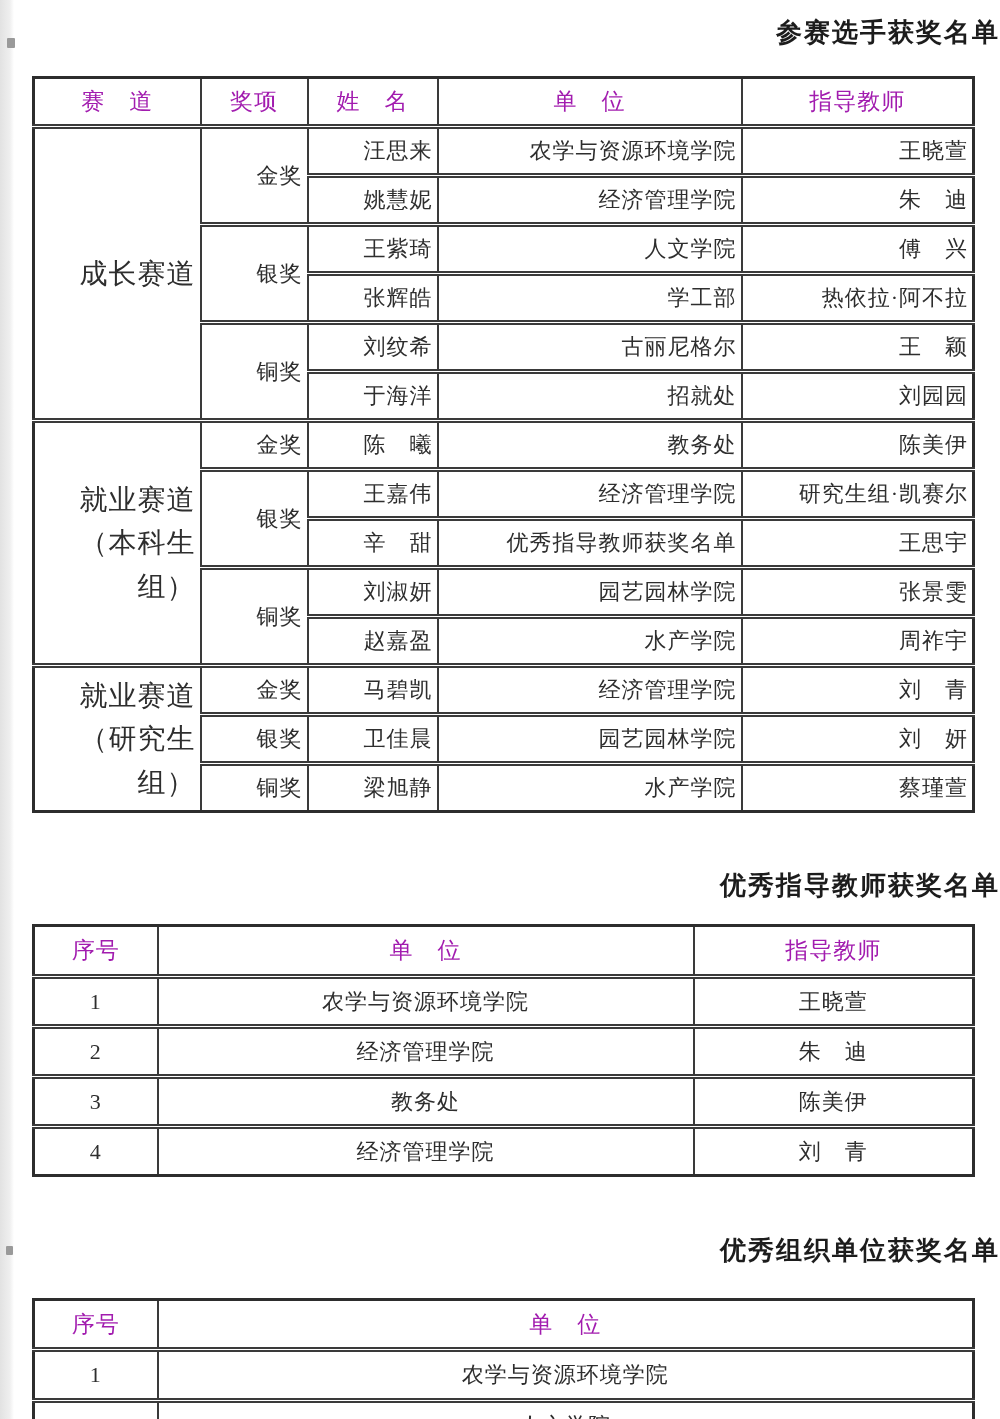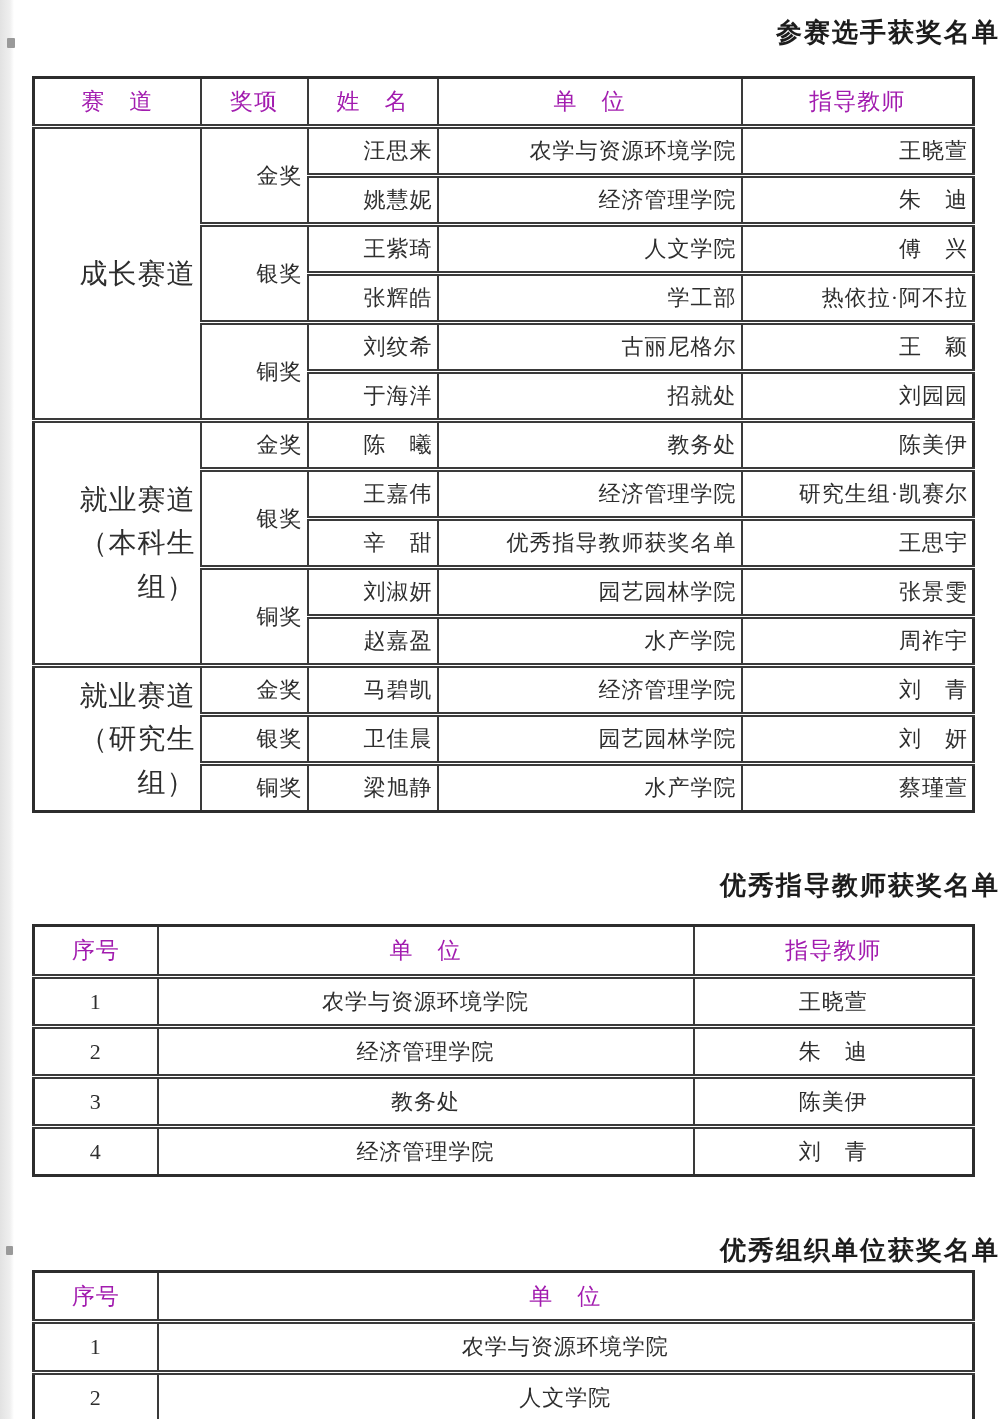--- a/index.html
+++ b/index.html
@@ -19,21 +19,21 @@
   .speck1 { left:7px; top:38px; width:8px; height:10px; }
   .speck2 { left:6px; top:1246px; width:7px; height:9px; }
 
   h1.title {
     margin:0; text-align:right;
     font-size:26px; font-weight:bold; color:#1c1c1c;
     letter-spacing:2px; line-height:34px;
   }
   #title-contestants { padding-top:16px; margin-bottom:26px; }
   #title-teachers    { margin-top:56px; margin-bottom:21px;margin-left:48px; }
-  #title-orgs        { margin-top:57px; margin-bottom:2px; }
+  #title-orgs        { margin-top:57px; margin-bottom:30px; }
 
   table {
     border-collapse:collapse;
     table-layout:fixed;
     margin-left:32px;
     width:940px;
     border:3px solid #2d2d2d;
   }
   th, td {
     border-left:2px solid #3a3a3a;

